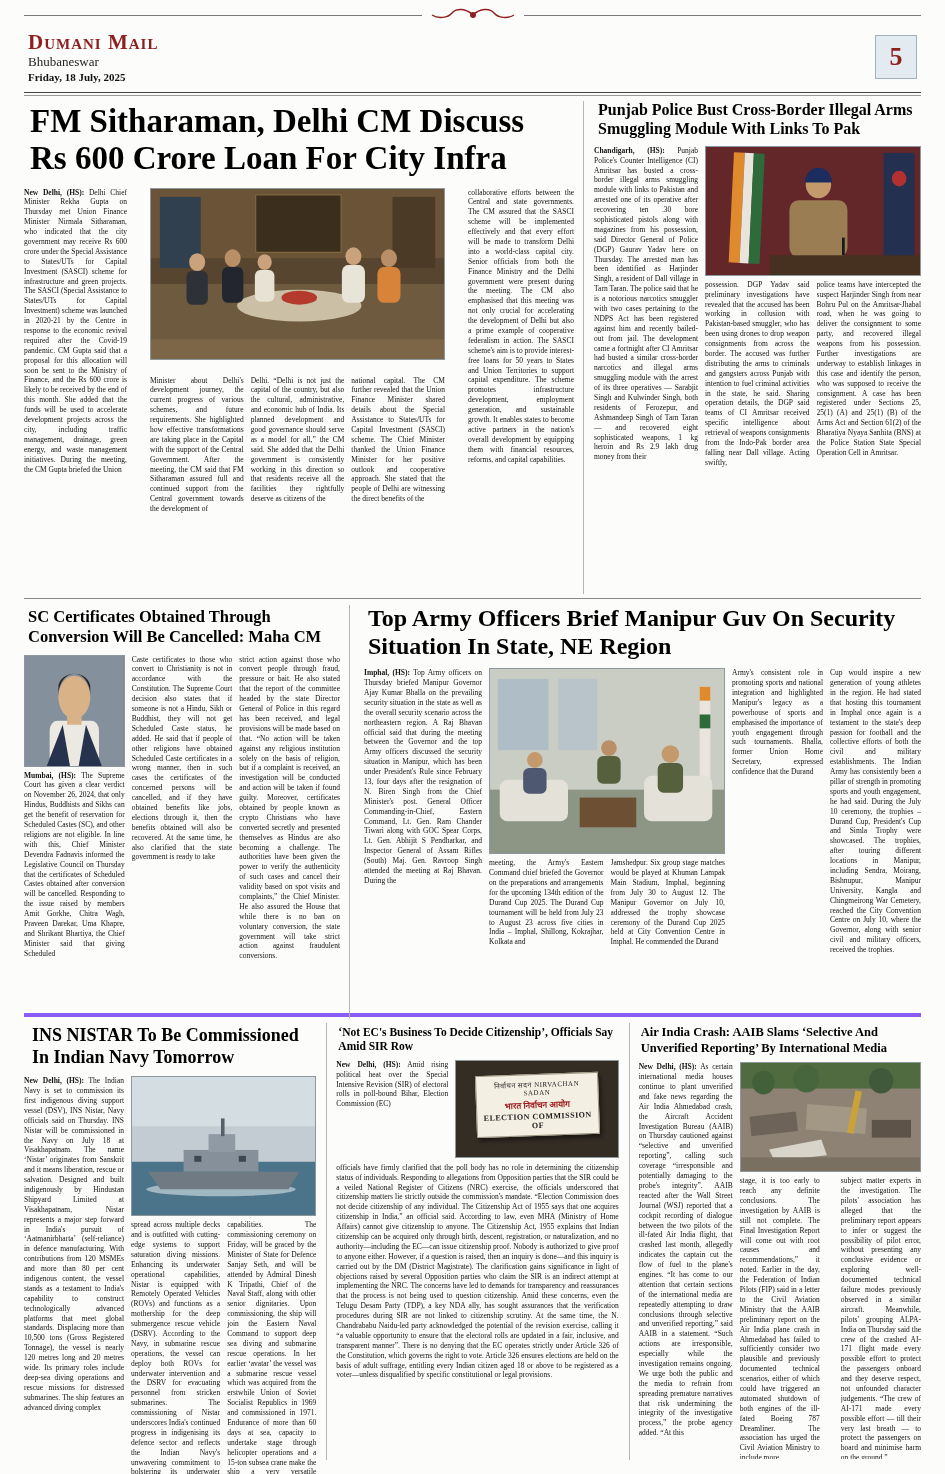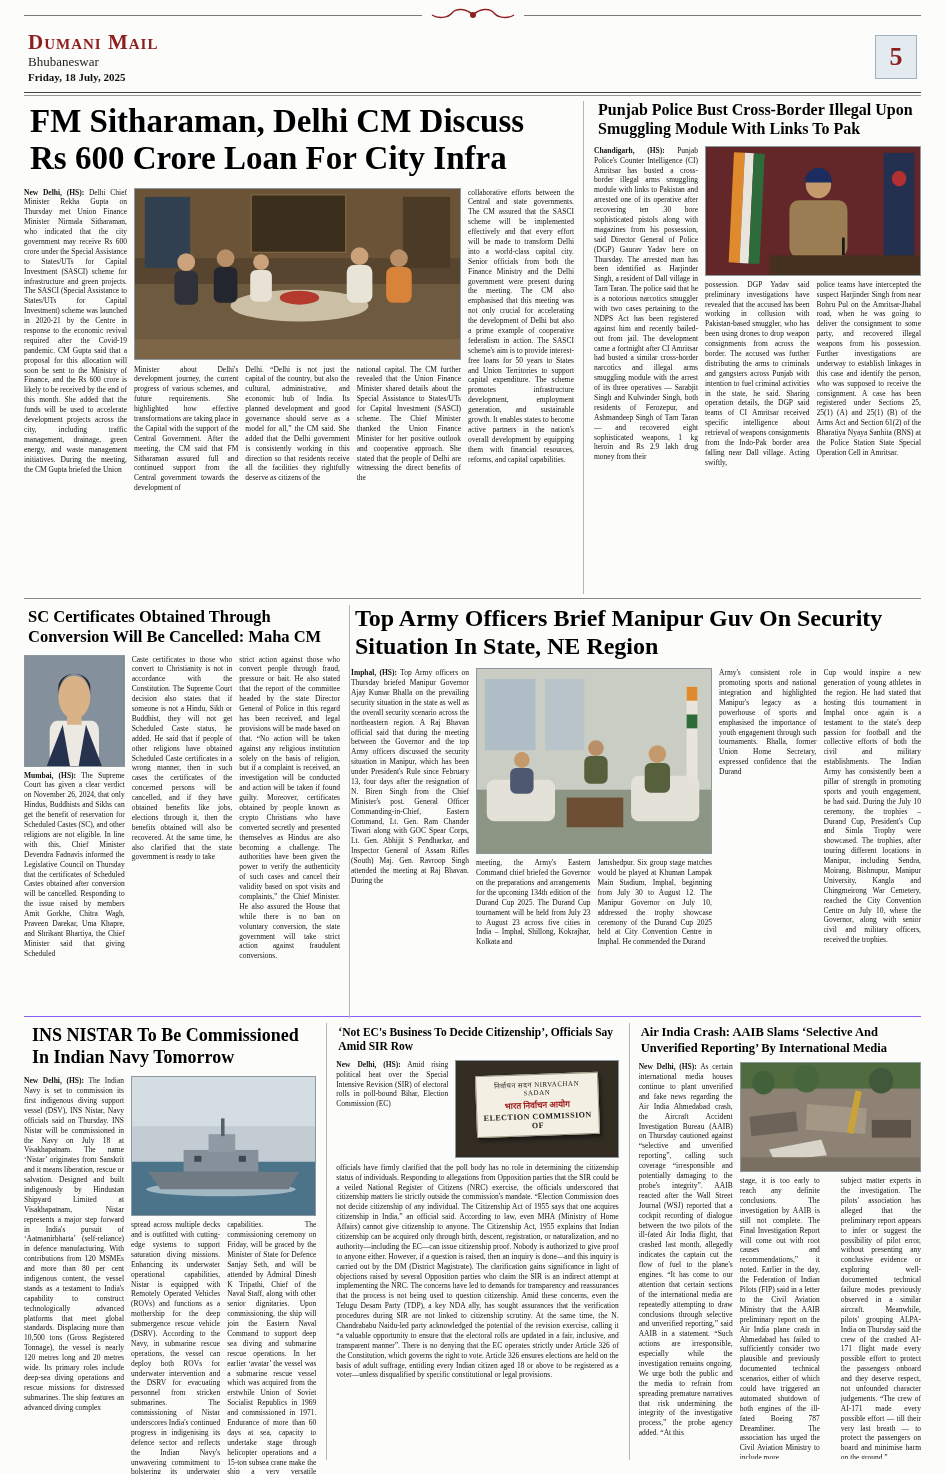--- a/index.html
+++ b/index.html
@@ -17,21 +17,21 @@
   .paper-date{font-size:11px;font-weight:bold;color:#111;margin-top:2px}
   .section-title{position:absolute;left:50%;top:50%;transform:translate(-50%,-50%);font-size:31px;color:#9b3322;letter-spacing:3px;font-weight:500}
   .page-no-box{width:42px;height:44px;background:#e3ebf1;border:1px solid #9fb2bd;display:flex;align-items:center;justify-content:center;font-size:26px;color:#8e2020;font-weight:bold}
   .header-rules{height:4px;border-top:1px solid #444;border-bottom:1px solid #999;margin-top:2px}
 
   
   .content{display:grid;grid-template-rows:498px 416px auto;row-gap:2px;margin-top:5px}
   .row{min-width:0}
   .row1{display:grid;grid-template-columns:560px 1fr;column-gap:10px;border-bottom:1px solid #8a8a8a;padding-bottom:4px}
   .row1 > :first-child{border-right:1px solid #b5b5b5;padding-right:9px}
-  .row2{display:grid;grid-template-columns:326px 1fr;column-gap:1px;border-bottom:1px solid #8b5cf6;padding:4px 0}
+  .row2{display:grid;grid-template-columns:326px 1fr;column-gap:14px;border-bottom:4px solid #8b5cf6;padding:4px 0}
   .row2 > :first-child{border-right:1px solid #b5b5b5;padding-right:9px}
   .row3{display:grid;grid-template-columns:1fr 1fr 1fr;column-gap:10px;padding-top:4px}
   .row3 > article + article{border-left:1px solid #b5b5b5;padding-left:9px}
 
   
   h1,h2{font-weight:bold;color:#000;font-family:"Liberation Serif",serif}
   .h-fm{font-size:33px;line-height:1.13;margin:2px 6px 10px}
   .h-pj{font-size:16px;line-height:1.18;margin:0 4px 7px}
   .h-sc{font-size:16.5px;line-height:1.2;margin:2px 4px 8px}
   .h-army{font-size:24px;line-height:1.15;margin:0 4px 8px}
@@ -41,23 +41,23 @@
 
   
   .col{font-size:7.5px;line-height:1.32;text-align:justify;overflow:hidden;min-width:0}
   .lead{font-weight:bold}
 
   
   .photo{position:relative;overflow:hidden;border:1px solid #8d979e;background:#777}
   .photo svg{display:block;width:100%;height:100%}
 
   
-  .fm-body{display:grid;grid-template-columns:103px 1fr 106px;column-gap:7px;height:400px}
+  .fm-body{display:grid;grid-template-columns:103px 1fr 106px;column-gap:23px;height:400px}
   .fm-photo{height:172px}
-  .fm-mid-cols{display:grid;grid-template-columns:1fr 1fr 1fr;column-gap:7px;margin-top:5px;height:calc(100% - 180px)}
+  .fm-mid-cols{display:grid;grid-template-columns:1fr 1fr 1fr;column-gap:7px;margin-top:16px;height:calc(100% - 180px)}
 
   
   .pj-body{display:grid;grid-template-columns:104px 1fr;column-gap:7px;height:428px}
   .pj-photo{height:130px}
   .pj-cols{display:grid;grid-template-columns:1fr 1fr;column-gap:7px;margin-top:4px;height:calc(100% - 138px)}
 
   
   .sc-body{display:grid;grid-template-columns:1fr 1fr 1fr;column-gap:7px;height:362px}
   .sc-photo{height:112px;margin-bottom:4px}
 
@@ -152,21 +152,21 @@
               <div class="col">Minister about Delhi's development journey, the current progress of various schemes, and future requirements. She highlighted how effective transformations are taking place in the Capital with the support of the Central Government. After the meeting, the CM said that FM Sitharaman assured full and continued support from the Central government towards the development of</div>
               <div class="col">Delhi. “Delhi is not just the capital of the country, but also the cultural, administrative, and economic hub of India. Its planned development and good governance should serve as a model for all,” the CM said. She added that the Delhi government is consistently working in this direction so that residents receive all the facilities they rightfully deserve as citizens of the</div>
               <div class="col">national capital. The CM further revealed that the Union Finance Minister shared details about the Special Assistance to States/UTs for Capital Investment (SASCI) scheme. The Chief Minister thanked the Union Finance Minister for her positive outlook and cooperative approach. She stated that the people of Delhi are witnessing the direct benefits of the</div>
             </div>
           </div>
           <div class="col">collaborative efforts between the Central and state governments. The CM assured that the SASCI scheme will be implemented effectively and that every effort will be made to transform Delhi into a world-class capital city. Senior officials from both the Finance Ministry and the Delhi government were present during the meeting. The CM also emphasised that this meeting was not only crucial for accelerating the development of Delhi but also a prime example of cooperative federalism in action. The SASCI scheme's aim is to provide interest-free loans for 50 years to States and Union Territories to support capital expenditure. The scheme promotes infrastructure development, employment generation, and sustainable growth. It enables states to become active partners in the nation's overall development by equipping them with financial resources, reforms, and capital capabilities.</div>
         </div>
       </article>
 
       <article class="art">
-        <h2 class="h-pj">Punjab Police Bust Cross-Border Illegal Upon Smuggling Module With Links To Pak</h2>
+        <h2 class="h-pj">Punjab Police Bust Cross-Border Illegal Arms Smuggling Module With Links To Pak</h2>
         <div class="pj-body">
           <div class="col">
             <b class="lead">Chandigarh, (HS):</b>
             <span>Punjab Police's Counter Intelligence (CI) Amritsar has busted a cross-border illegal arms smuggling module with links to Pakistan and arrested one of its operative after recovering ten .30 bore sophisticated pistols along with magazines from his possession, said Director General of Police (DGP) Gaurav Yadav here on Thursday. The arrested man has been identified as Harjinder Singh, a resident of Dall village in Tarn Taran. The police said that he is a notorious narcotics smuggler with two cases pertaining to the NDPS Act has been registered against him and recently bailed-out from jail. The development came a fortnight after CI Amritsar had busted a similar cross-border narcotics and illegal arms smuggling module with the arrest of its three operatives — Sarabjit Singh and Kulwinder Singh, both residents of Ferozepur, and Ashmandeep Singh of Tarn Taran — and recovered eight sophisticated weapons, 1 kg heroin and Rs 2.9 lakh drug money from their</span>
           </div>
           <div>
             <div class="photo pj-photo">
               <svg viewBox="0 0 236 130" preserveAspectRatio="none">
                 <rect width="236" height="130" fill="#5d2426"></rect>
                 <rect width="236" height="130" fill="#6a2a2c" opacity="0.5"></rect>

